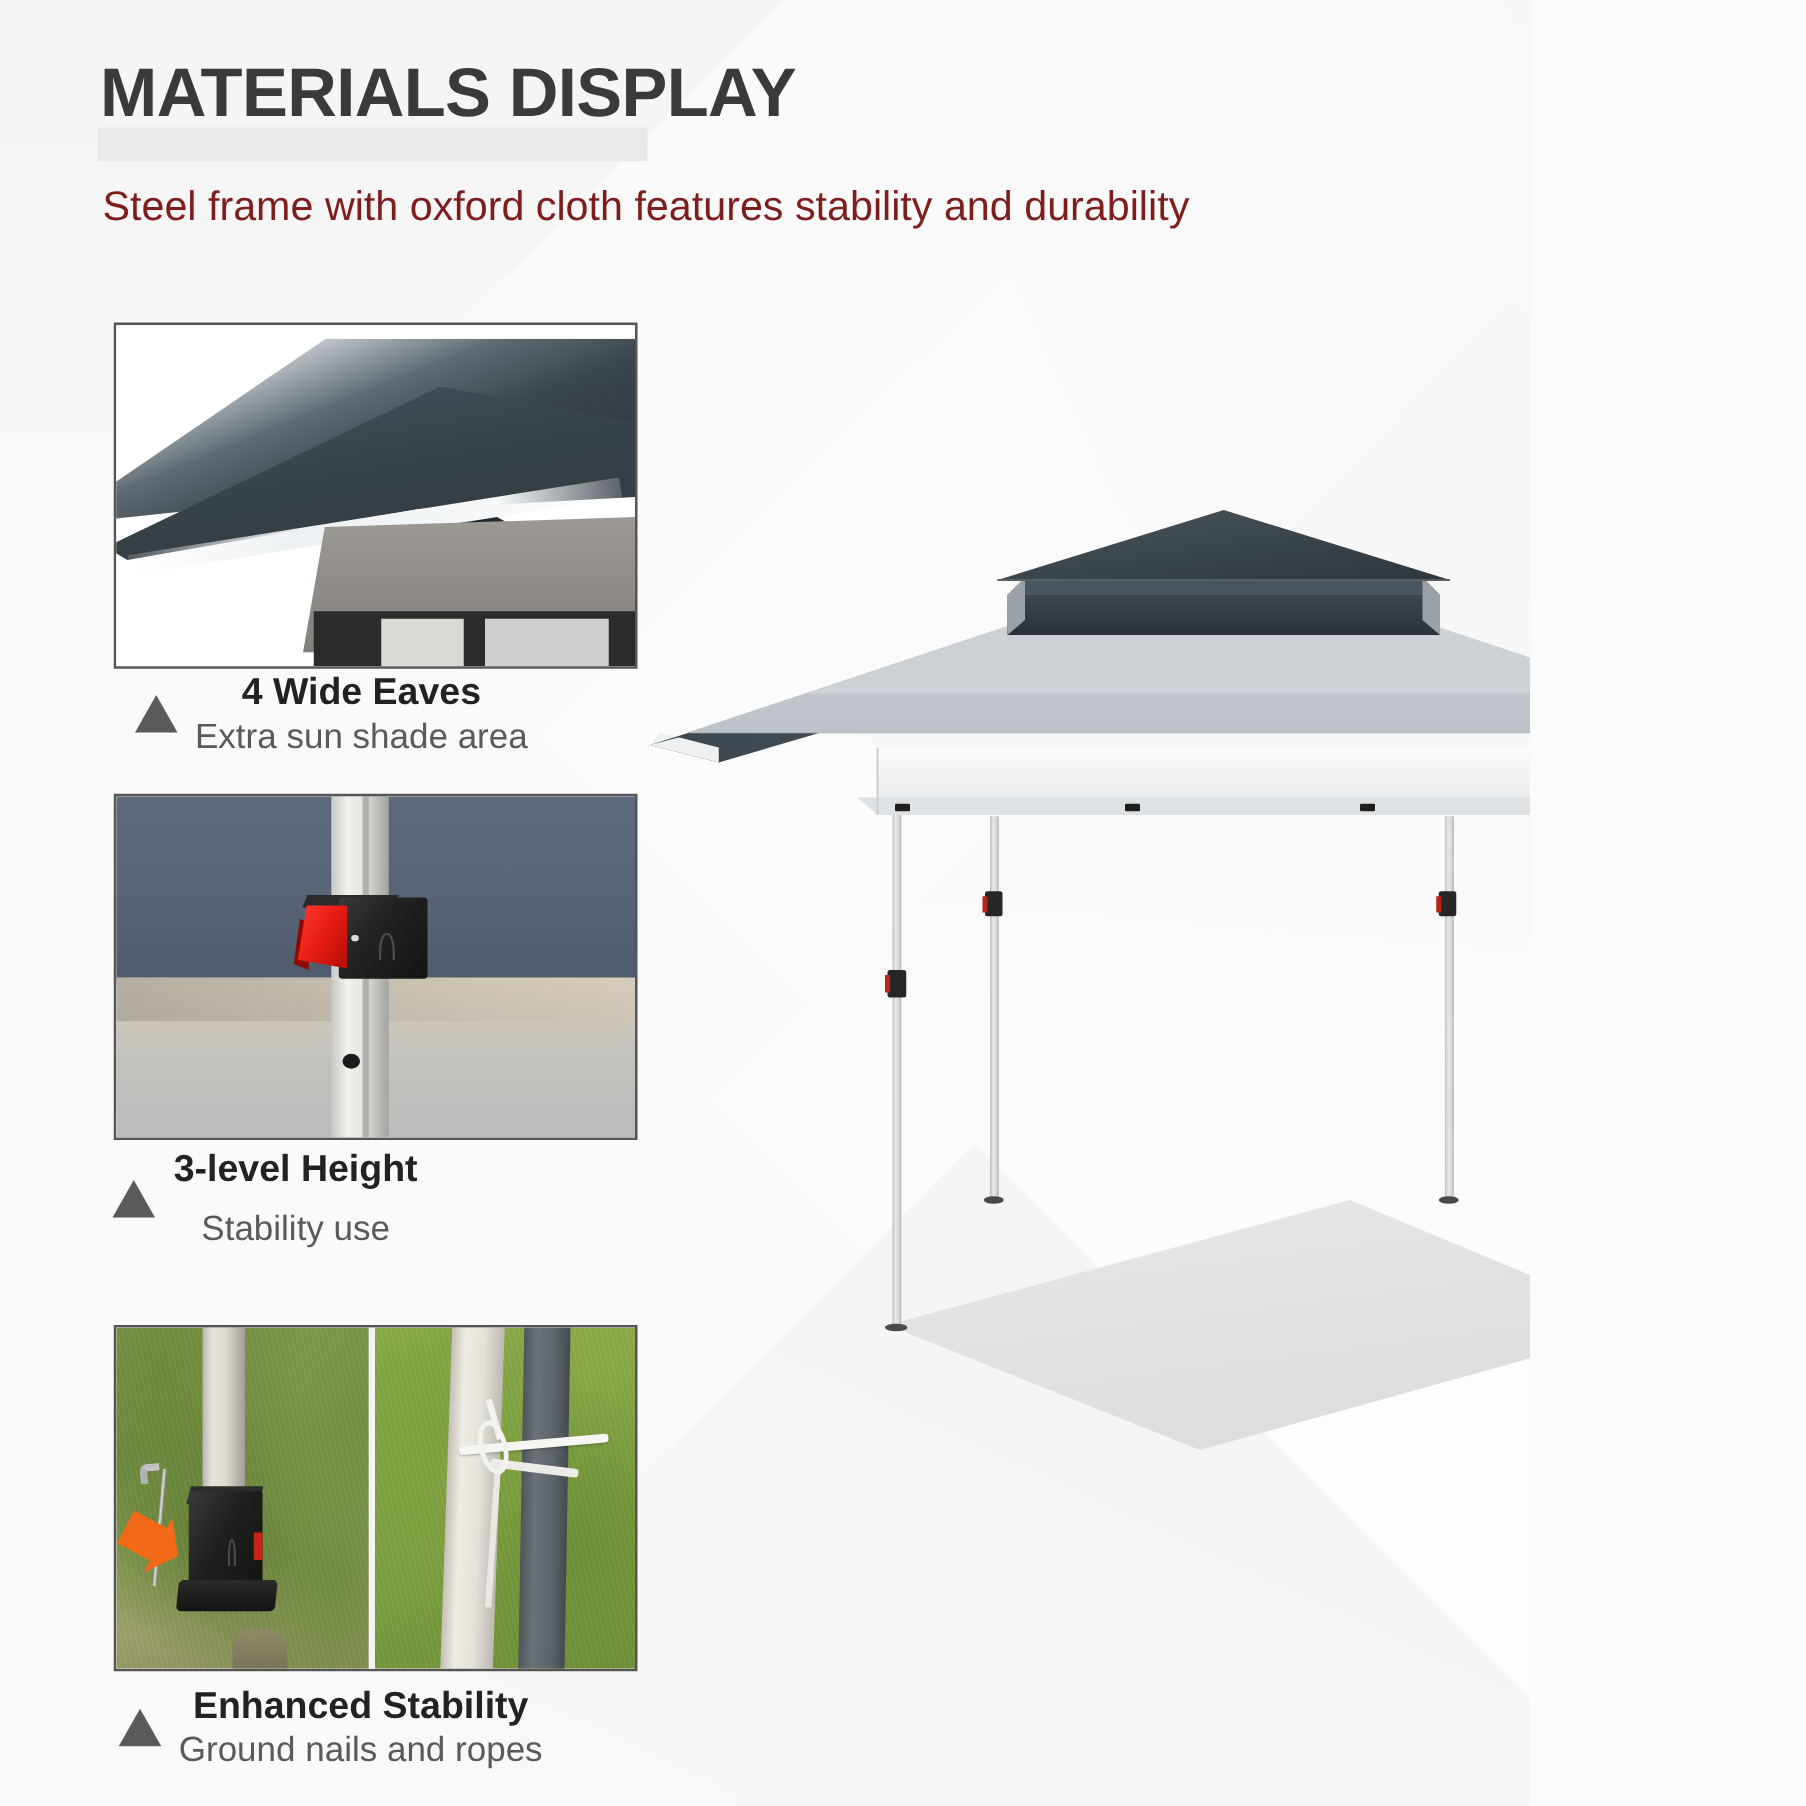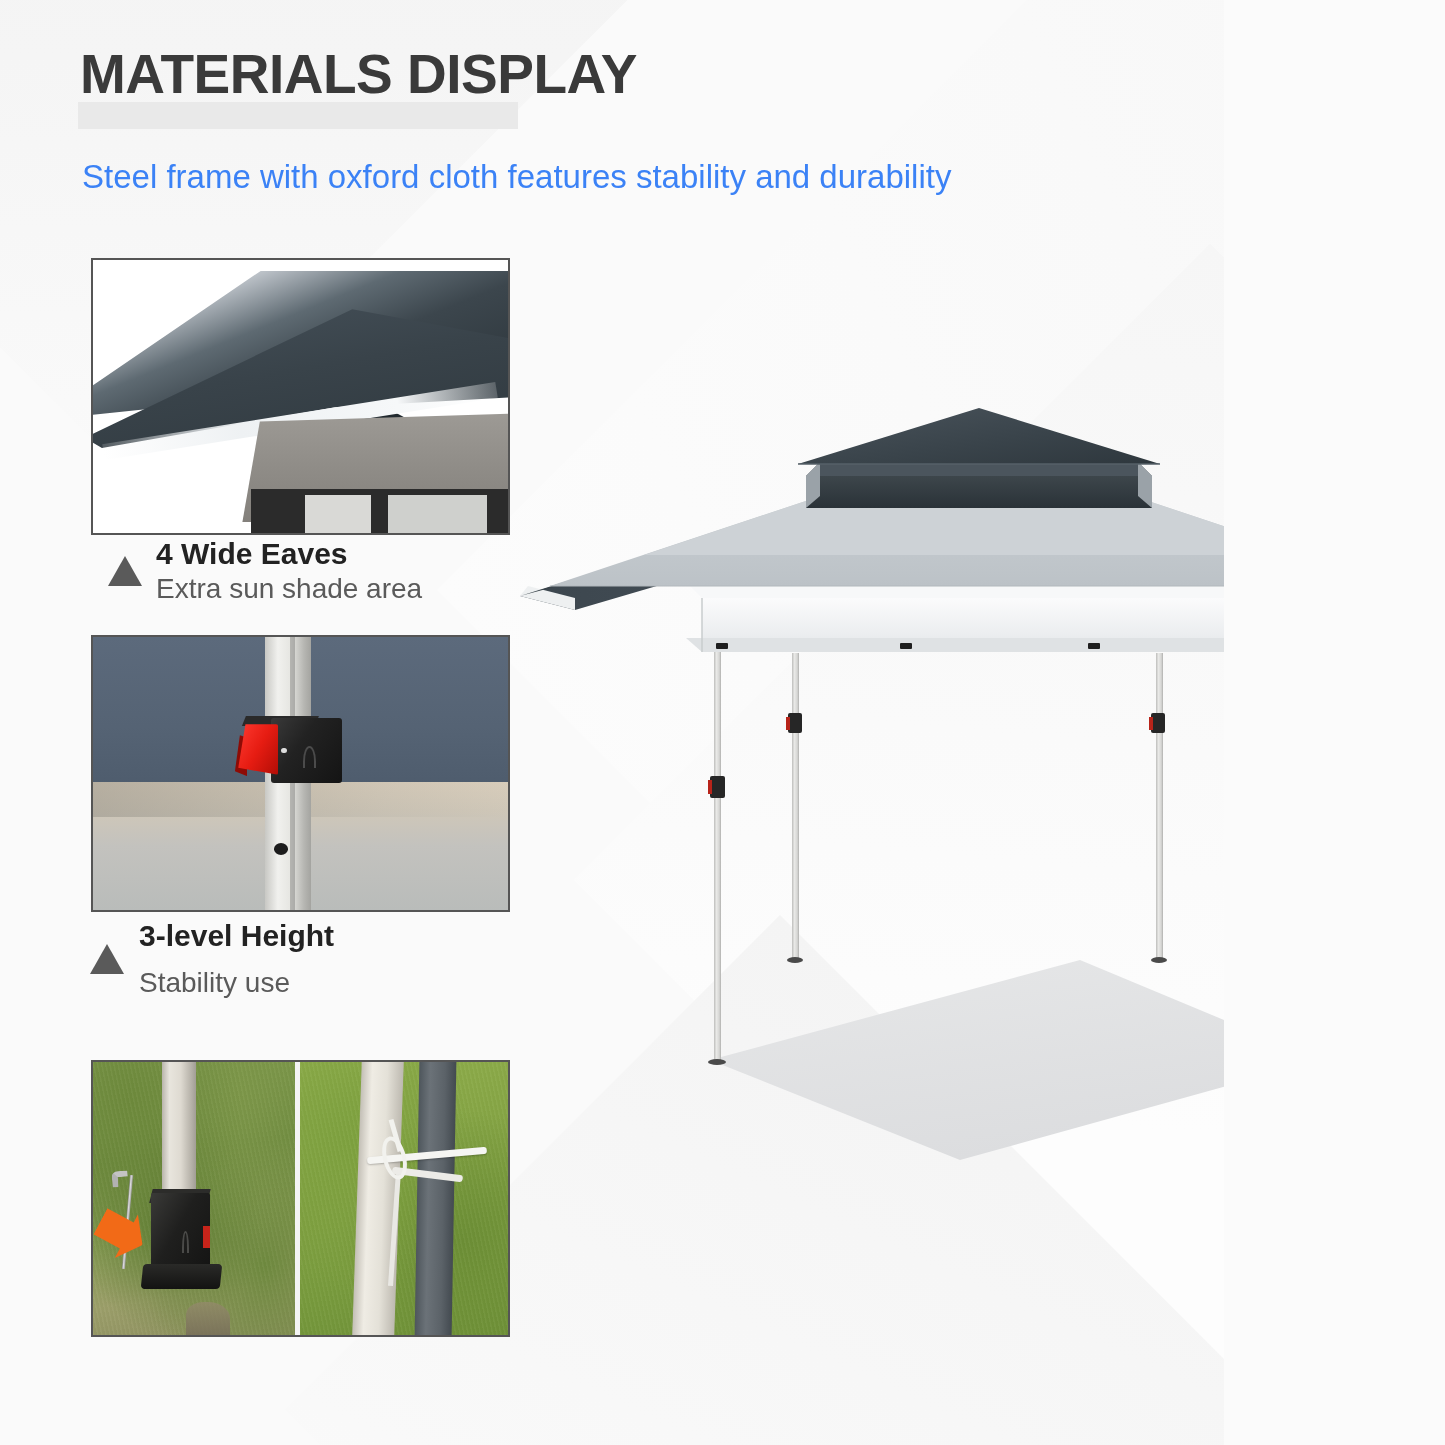--- a/index.html
+++ b/index.html
@@ -51,44 +51,43 @@
   .page-title {
     position: absolute; left: 80px; top: 42px;
     font-size: 55px; font-weight: bold;
     letter-spacing: -0.5px;
     color: #3a3a3a;
     white-space: nowrap;
   }
   .page-subtitle {
     position: absolute; left: 82px; top: 146px;
     font-size: 33px; font-weight: 300;
-    color: #3b82f6;
+    color: #7f1d1d;
     white-space: nowrap;
-    margin-top: 12px;
   }
   .thumb {
     position: absolute;
     border: 2px solid #555;
     overflow: hidden;
     background: #fff;
   }
   .caption {
     position: absolute;
     display: flex;
     align-items: center;
     gap: 14px;
   }
   .tri {
     width: 0; height: 0;
     border-left: 17px solid transparent;
     border-right: 17px solid transparent;
     border-bottom: 30px solid #5a5a5a;
     flex: 0 0 auto;
   }
-  .cap-text { display: flex; flex-direction: column; align-items: flex-start; }
+  .cap-text { display: flex; flex-direction: column; align-items: center; }
   .cap-title {
     font-size: 30px; font-weight: bold; color: #222;
     line-height: 1.18; text-align: center; white-space: nowrap;
   }
   .cap-sub {
     font-size: 28px; font-weight: 300; color: #5a5a5a;
     line-height: 1.25; text-align: center; white-space: nowrap;
   }
 
   
@@ -439,20 +438,27 @@
         <div class="rope-tail"></div>
         <div class="rope-h"></div>
         <div class="rope-h2"></div>
         <div class="rope-up"></div>
         <div class="rope-knot"></div>
       </div>
 
     </div>
   </div>
 
+  <div class="caption" style="left:95px; top:1347px; width:420px;">
+    <div class="tri"></div>
+    <div class="cap-text">
+      <div class="cap-title">Enhanced Stability</div>
+      <div class="cap-sub">Ground nails and ropes</div>
+    </div>
+  </div>
 
   <div class="hero">
     <svg viewBox="0 0 925 800" preserveAspectRatio="none">
       <defs>
         <linearGradient id="gMain" x1="0" y1="0" x2="0" y2="1">
           <stop offset="0%" stop-color="#d2d7da"></stop>
           <stop offset="55%" stop-color="#c5cbcf"></stop>
           <stop offset="100%" stop-color="#bcc2c7"></stop>
         </linearGradient>
         <linearGradient id="gBand" x1="0" y1="0" x2="1" y2="0">

